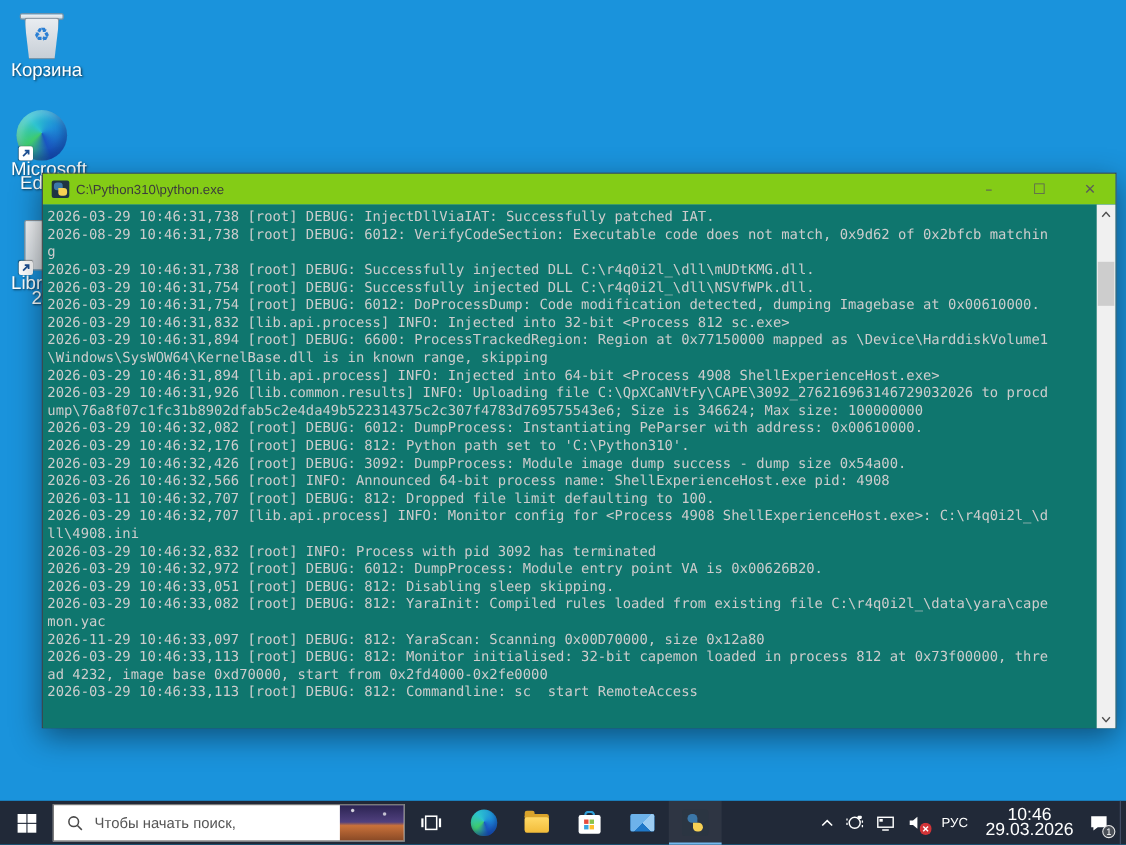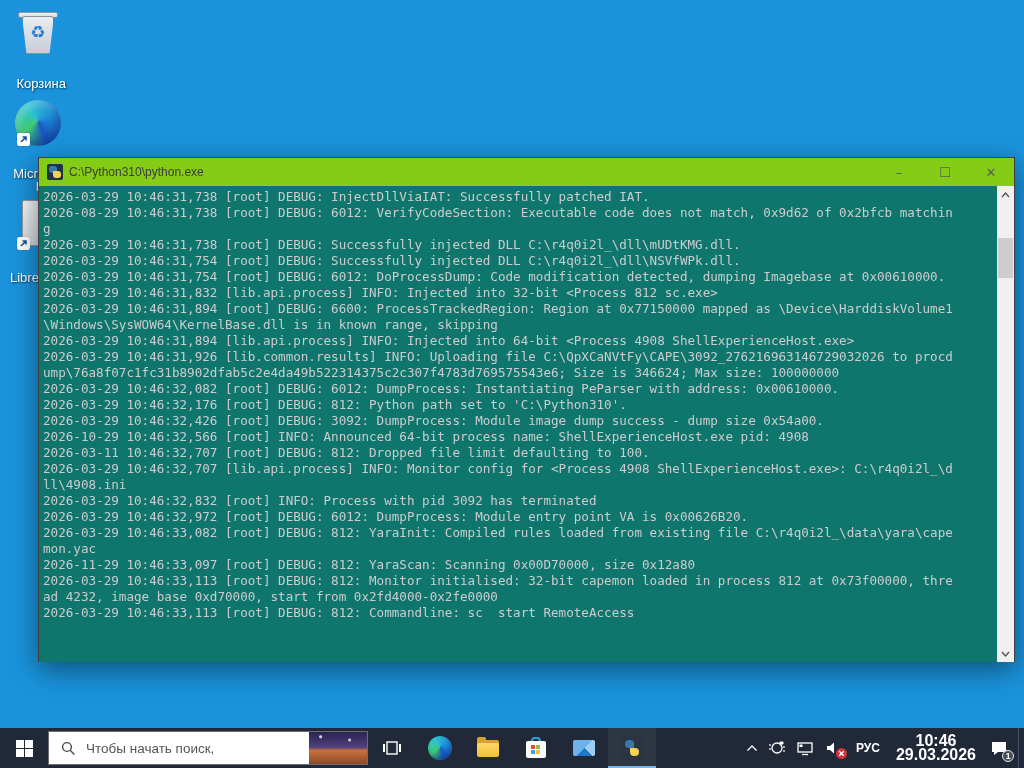--- a/index.html
+++ b/index.html
@@ -1,21 +1,21 @@
 <!DOCTYPE html>
 <html><head>
 <meta charset="utf-8">
 <style>
   * { margin:0; padding:0; box-sizing:border-box; }
   html,body { width:1024px; height:768px; overflow:hidden; }
   body { font-family:"Liberation Sans","DejaVu Sans",sans-serif; background:#1a93dc; position:relative; }
 
   
   .desk-icon { position:absolute; width:56px; text-align:center; z-index:1; cursor:default; }
-  .desk-icon .lbl { color:#fff; font-size:13px; line-height:13px; text-shadow:1px 1px 2px rgba(0,0,0,.65); margin-top:21px;text-align:right; }
+  .desk-icon .lbl { color:#fff; font-size:17px; line-height:13px; text-shadow:1px 1px 2px rgba(0,0,0,.65); margin-top:1px; }
   .shortcut-badge { position:absolute; left:2px; bottom:0; width:13px; height:13px; background:#fff; border-radius:2px; display:flex; align-items:center; justify-content:center; box-shadow:0 0 1px rgba(0,0,0,.5); }
   .shortcut-badge svg { display:block; }
 
   #icon-recycle { left:10px; top:8px; }
   .bin-wrap { position:relative; width:44px; height:48px; margin:0 auto; }
   .bin-body { position:absolute; left:6px; top:8px; width:32px; height:38px; background:linear-gradient(180deg,#e9edf1,#c7ced6); border:1px solid #8a939c; border-radius:3px 3px 6px 6px; clip-path:polygon(0 0,100% 0,86% 100%,14% 100%); }
   .bin-lid { position:absolute; left:2px; top:4px; width:40px; height:6px; background:linear-gradient(180deg,#f2f5f8,#cfd6dd); border:1px solid #8a939c; border-radius:2px; }
   .bin-sym { position:absolute; left:0; right:0; top:14px; font-size:17px; color:#2a7fd4; }
 
   #icon-edge { left:10px; top:100px; }
@@ -65,21 +65,21 @@
   .folder-front { position:absolute; left:1px; top:7px; width:22px; height:14px; background:linear-gradient(180deg,#ffd966,#f2bc3a); border-radius:2px; }
   .store-bag { position:absolute; left:2px; top:5px; width:20px; height:17px; background:#fff; border-radius:2px; }
   .store-handle { position:absolute; left:7px; top:1px; width:10px; height:8px; border:2px solid #2f9fd8; border-bottom:none; border-radius:4px 4px 0 0; }
   .store-grid { position:absolute; left:7px; top:9px; width:10px; height:10px; display:grid; grid-template-columns:4px 4px; grid-template-rows:4px 4px; gap:1px; }
   .env-body { position:absolute; left:1px; top:4px; width:22px; height:16px; background:#1f78c8; border-radius:2px; }
   .env-flap { position:absolute; left:1px; top:4px; width:22px; height:16px; background:linear-gradient(135deg,#6db2ea 50%,transparent 50%), linear-gradient(225deg,#9cccf2 50%,transparent 50%); border-radius:2px; }
   .py-console { position:absolute; inset:0; background:#2b3542; border-radius:3px; }
   .py-logo-b { position:absolute; left:5px; top:4px; width:9px; height:8px; background:#3b77a8; border-radius:4px 4px 0 4px; }
   .py-logo-y { position:absolute; right:5px; bottom:4px; width:9px; height:8px; background:#f7d154; border-radius:0 4px 4px 4px; }
 
-  .tray { display:flex; align-items:center; margin-left:auto; height:40px;font-weight:bold; }
+  .tray { display:flex; align-items:center; margin-left:auto; height:40px; }
   .tray-btn { height:40px; display:flex; align-items:center; justify-content:center; padding:0 5px; color:#fff; }
   .lang { font-size:12px; color:#fff; padding:0 8px; }
   .clock { text-align:center; color:#fff; font-size:16px; line-height:14px; padding:0 8px; }
   .notif { position:relative; padding:0 10px 0 6px; }
   .notif-badge { position:absolute; right:4px; bottom:6px; width:12px; height:12px; border-radius:50%; background:#4a4f57; color:#fff; font-size:8.5px; display:flex; align-items:center; justify-content:center; border:1px solid #e8e8e8; }
   .edge-strip { width:6px; height:40px; border-left:1px solid #46506a; }
 </style>
 </head>
 <body>
 
@@ -145,26 +145,27 @@
         <div class="cline">2026-03-29 10:46:31,754 [root] DEBUG: 6012: DoProcessDump: Code modification detected, dumping Imagebase at 0x00610000.</div>
         <div class="cline">2026-03-29 10:46:31,832 [lib.api.process] INFO: Injected into 32-bit &lt;Process 812 sc.exe&gt;</div>
         <div class="cline">2026-03-29 10:46:31,894 [root] DEBUG: 6600: ProcessTrackedRegion: Region at 0x77150000 mapped as \Device\HarddiskVolume1</div>
         <div class="cline">\Windows\SysWOW64\KernelBase.dll is in known range, skipping</div>
         <div class="cline">2026-03-29 10:46:31,894 [lib.api.process] INFO: Injected into 64-bit &lt;Process 4908 ShellExperienceHost.exe&gt;</div>
         <div class="cline">2026-03-29 10:46:31,926 [lib.common.results] INFO: Uploading file C:\QpXCaNVtFy\CAPE\3092_276216963146729032026 to procd</div>
         <div class="cline">ump\76a8f07c1fc31b8902dfab5c2e4da49b522314375c2c307f4783d769575543e6; Size is 346624; Max size: 100000000</div>
         <div class="cline">2026-03-29 10:46:32,082 [root] DEBUG: 6012: DumpProcess: Instantiating PeParser with address: 0x00610000.</div>
         <div class="cline">2026-03-29 10:46:32,176 [root] DEBUG: 812: Python path set to 'C:\Python310'.</div>
         <div class="cline">2026-03-29 10:46:32,426 [root] DEBUG: 3092: DumpProcess: Module image dump success - dump size 0x54a00.</div>
-        <div class="cline">2026-10-29 10:46:32,566 [root] INFO: Announced 64-bit process name: ShellExperienceHost.exe pid: 4908</div>
+        <div class="cline">2026-03-26 10:46:32,566 [root] INFO: Announced 64-bit process name: ShellExperienceHost.exe pid: 4908</div>
         <div class="cline">2026-03-11 10:46:32,707 [root] DEBUG: 812: Dropped file limit defaulting to 100.</div>
         <div class="cline">2026-03-29 10:46:32,707 [lib.api.process] INFO: Monitor config for &lt;Process 4908 ShellExperienceHost.exe&gt;: C:\r4q0i2l_\d</div>
         <div class="cline">ll\4908.ini</div>
         <div class="cline">2026-03-29 10:46:32,832 [root] INFO: Process with pid 3092 has terminated</div>
         <div class="cline">2026-03-29 10:46:32,972 [root] DEBUG: 6012: DumpProcess: Module entry point VA is 0x00626B20.</div>
+        <div class="cline">2026-03-29 10:46:33,051 [root] DEBUG: 812: Disabling sleep skipping.</div>
         <div class="cline">2026-03-29 10:46:33,082 [root] DEBUG: 812: YaraInit: Compiled rules loaded from existing file C:\r4q0i2l_\data\yara\cape</div>
         <div class="cline">mon.yac</div>
         <div class="cline">2026-11-29 10:46:33,097 [root] DEBUG: 812: YaraScan: Scanning 0x00D70000, size 0x12a80</div>
         <div class="cline">2026-03-29 10:46:33,113 [root] DEBUG: 812: Monitor initialised: 32-bit capemon loaded in process 812 at 0x73f00000, thre</div>
         <div class="cline">ad 4232, image base 0xd70000, start from 0x2fd4000-0x2fe0000</div>
         <div class="cline">2026-03-29 10:46:33,113 [root] DEBUG: 812: Commandline: sc  start RemoteAccess</div>
       </div>
     <div class="vscroll">
       <div class="vs-arrow vs-up">
         <svg width="9" height="6" viewBox="0 0 9 6">

